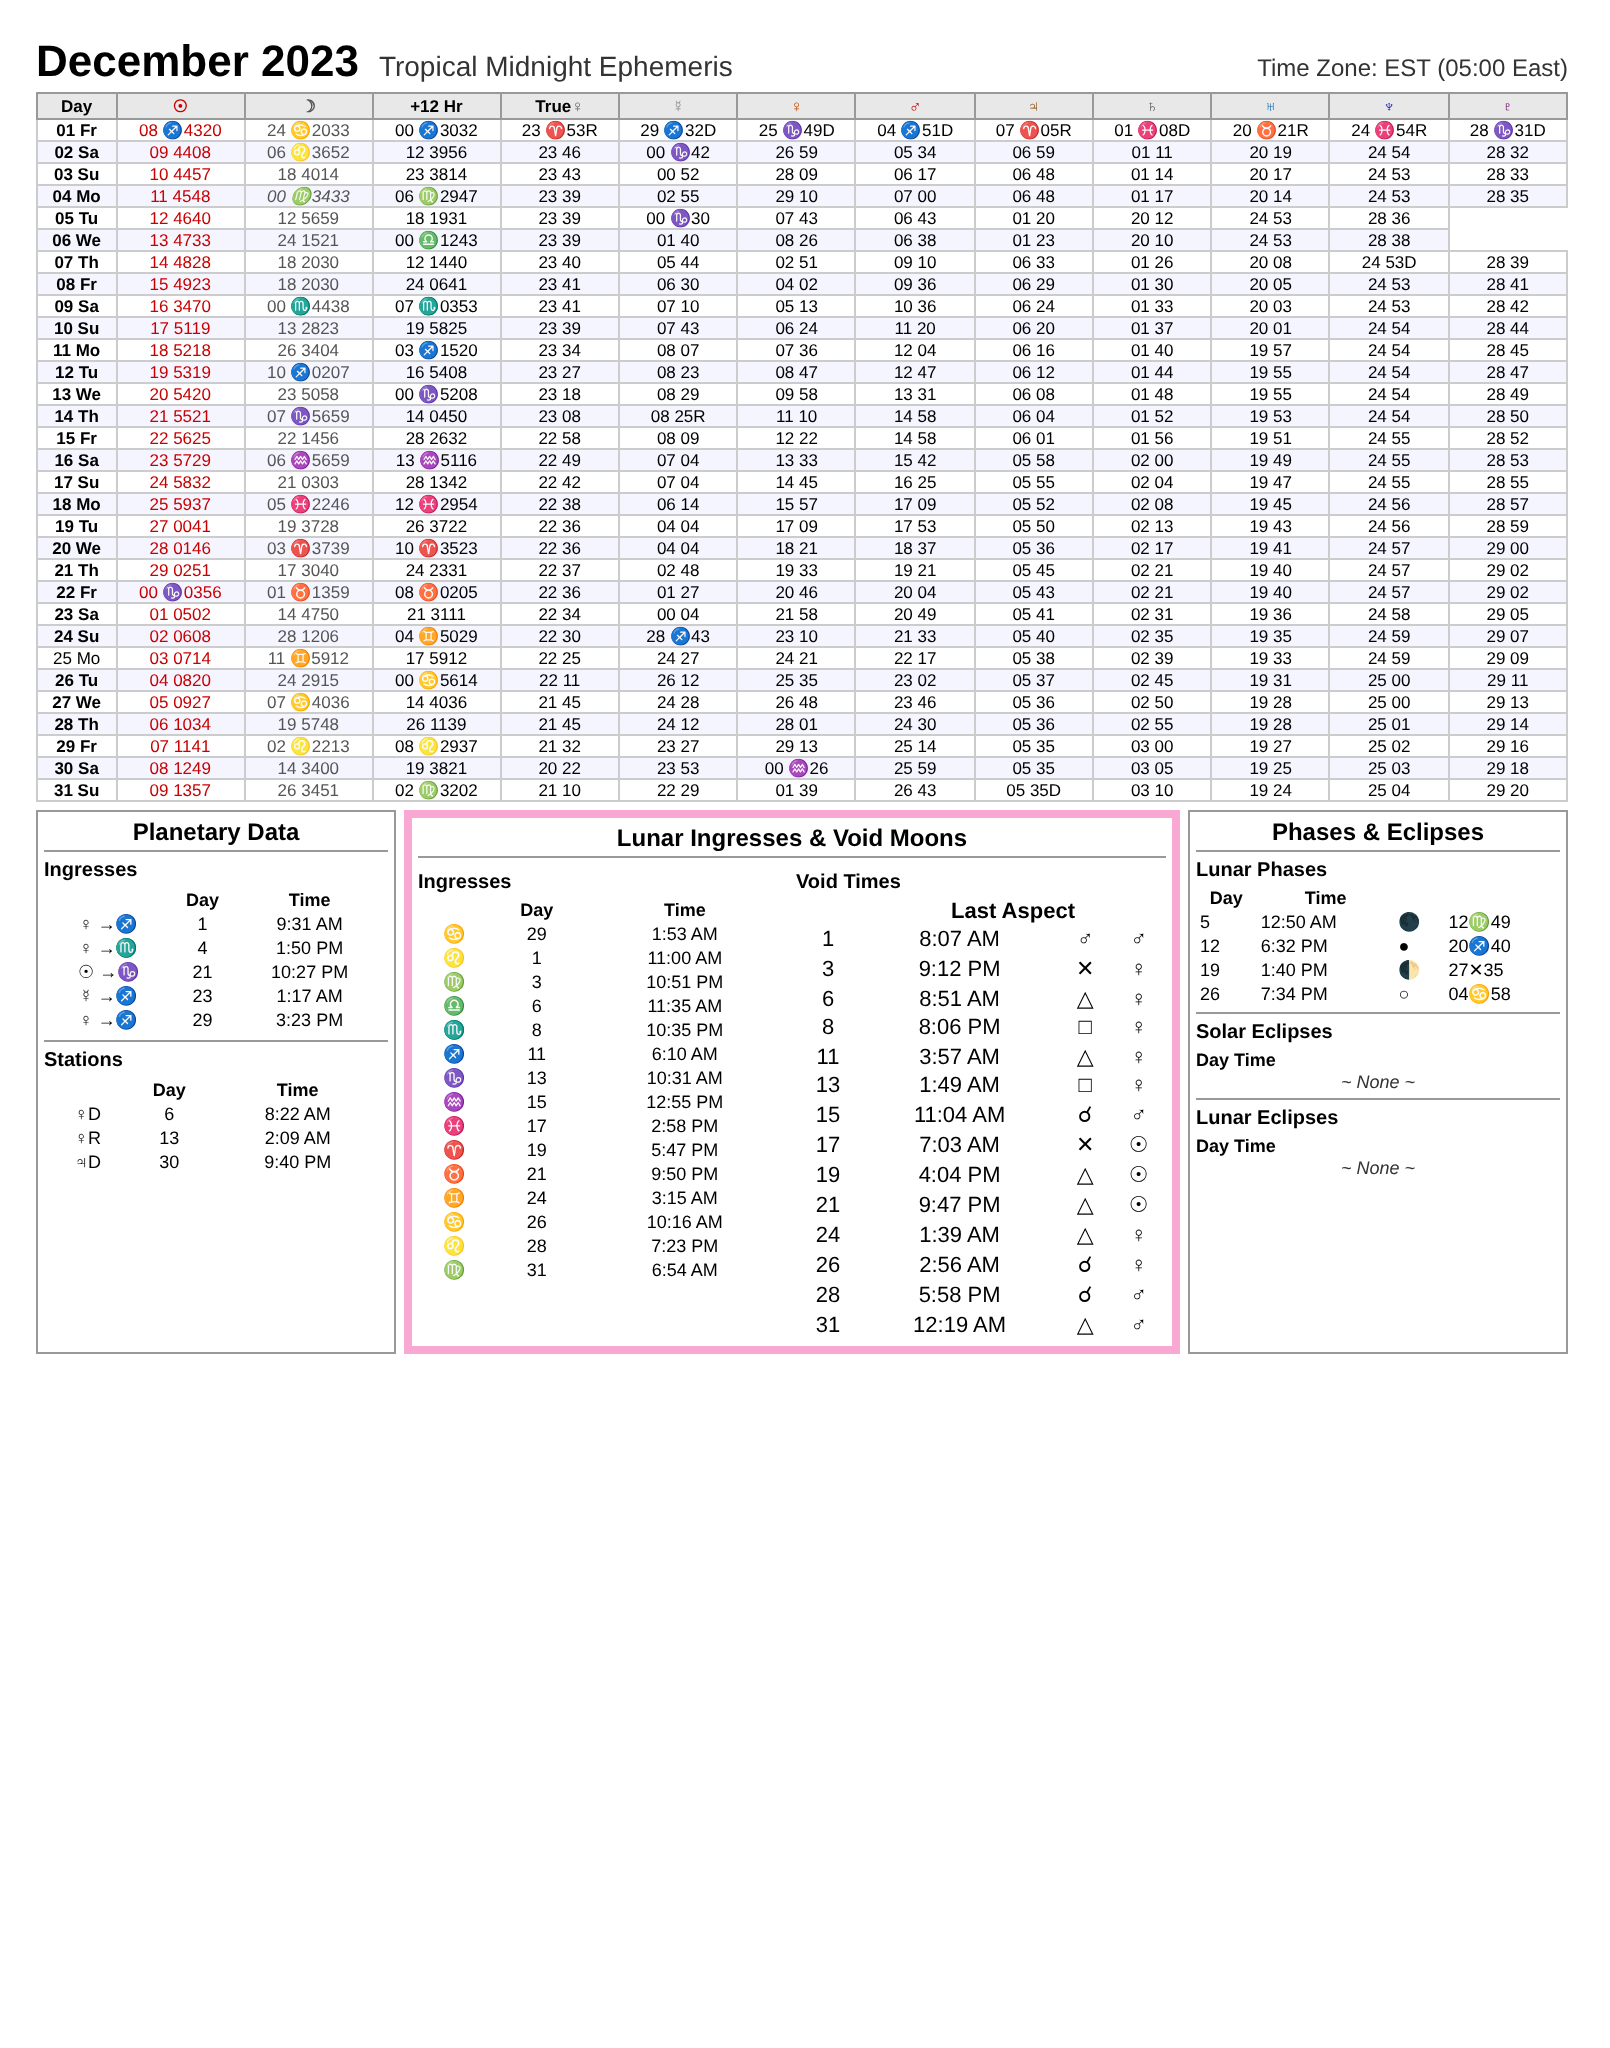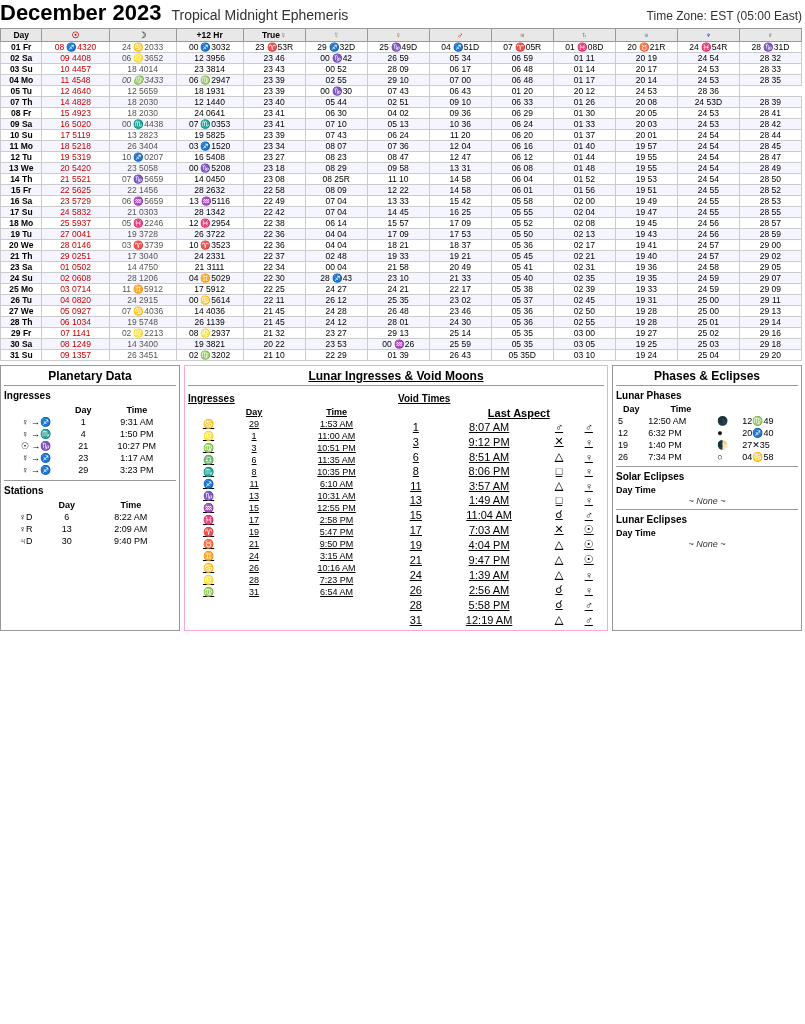--- a/index.html
+++ b/index.html
@@ -1,36 +1,36 @@
 <!DOCTYPE html>
 <html><head>
   <meta charset="utf-8">
   <style>
     * { box-sizing: border-box; margin: 0; padding: 0; }
     body { font-family: Arial, sans-serif; font-size: 10px; background: #fff; width: 805px; }
     
-    .page { width: 802px; padding: 0; }
+    .page { width: 802px; padding: 18px; }
     
     
     .header { display: flex; align-items: baseline; gap: 10px; margin-bottom: 2px; }
     .header-title { font-size: 22px; font-weight: bold; color: #000; }
     .header-subtitle { font-size: 14px; color: #333; }
     .header-tz { font-size: 12px; color: #333; margin-left: auto; }
     
     
     .cal-table { width: 100%; border-collapse: collapse; font-size: 8.5px; }
     .cal-table th { background: #e8e8e8; border: 1px solid #999; padding: 1px 2px; text-align: center; font-weight: bold; }
     .cal-table td { border: 1px solid #ccc; padding: 0px 1px; text-align: center; white-space: nowrap; }
     .cal-table tr:nth-child(even) td { background: #f5f5ff; }
     .cal-table tr:nth-child(odd) td { background: #fff; }
     
     
     .bottom { display: flex; gap: 4px; margin-top: 4px; }
     .planetary-data { width: 180px; border: 1px solid #999; padding: 3px; }
-    .lunar-ingresses { flex: 1; border: 1px solid #f9a8d4; padding: 3px; text-decoration: underline; }
+    .lunar-ingresses { flex: 1; border: 4px solid #f9a8d4; padding: 3px; }
     .phases-eclipses { width: 190px; border: 1px solid #999; padding: 3px; }
     
     .section-title { font-size: 12px; font-weight: bold; text-align: center; border-bottom: 1px solid #999; margin-bottom: 3px; padding-bottom: 2px; }
     .sub-section-title { font-size: 10px; font-weight: bold; margin-top: 4px; margin-bottom: 2px; }
     
     .pd-table { width: 100%; font-size: 9px; }
     .pd-table th { text-align: center; font-weight: bold; }
     .pd-table td { text-align: center; padding: 0 2px; }
     
     .li-container { display: flex; gap: 4px; }
@@ -153,20 +153,34 @@
           <td>23  39</td>
           <td>00 ♑30</td>
           <td>07  43</td>
           <td>06  43</td>
           <td>01  20</td>
           <td>20  12</td>
           <td>24  53</td>
           <td>28  36</td>
         </tr>
         <tr>
+          <td style="font-weight: bold;">06 We</td>
+          <td style="color: rgb(200, 0, 0);">13  4733</td>
+          <td style="color: rgb(85, 85, 85);">24  1521</td>
+          <td>00 ♎1243</td>
+          <td>23  39</td>
+          <td>01  40</td>
+          <td>08  26</td>
+          <td>06  38</td>
+          <td>01  23</td>
+          <td>20  10</td>
+          <td>24  53</td>
+          <td>28  38</td>
+        </tr>
+        <tr>
           <td style="font-weight: bold;">07 Th</td>
           <td style="color: rgb(200, 0, 0);">14  4828</td>
           <td style="color: rgb(85, 85, 85);">18  2030</td>
           <td>12  1440</td>
           <td>23  40</td>
           <td>05  44</td>
           <td>02  51</td>
           <td>09  10</td>
           <td>06  33</td>
           <td>01  26</td>
@@ -184,21 +198,21 @@
           <td>04  02</td>
           <td>09  36</td>
           <td>06  29</td>
           <td>01  30</td>
           <td>20  05</td>
           <td>24  53</td>
           <td>28  41</td>
         </tr>
         <tr>
           <td style="font-weight: bold;">09 Sa</td>
-          <td style="color: rgb(200, 0, 0);">16  5020</td>
+          <td style="color: rgb(200, 0, 0);">16  3470</td>
           <td style="color: rgb(85, 85, 85); margin-top: 36px;">00 ♏4438</td>
           <td>07 ♏0353</td>
           <td>23  41</td>
           <td>07  10</td>
           <td>05  13</td>
           <td>10  36</td>
           <td>06  24</td>
           <td>01  33</td>
           <td>20  03</td>
           <td>24  53</td>
@@ -378,20 +392,35 @@
           <td>02  48</td>
           <td>19  33</td>
           <td>19  21</td>
           <td>05  45</td>
           <td>02  21</td>
           <td>19  40</td>
           <td>24  57</td>
           <td>29  02</td>
         </tr>
         <tr>
+          <td style="font-weight: bold;">22 Fr</td>
+          <td style="color: rgb(200, 0, 0);">00 ♑0356</td>
+          <td style="color: rgb(85, 85, 85);">01 ♉1359</td>
+          <td>08 ♉0205</td>
+          <td>22  36</td>
+          <td>01  27</td>
+          <td>20  46</td>
+          <td>20  04</td>
+          <td>05  43</td>
+          <td>02  21</td>
+          <td>19  40</td>
+          <td>24  57</td>
+          <td>29  02</td>
+        </tr>
+        <tr>
           <td style="font-weight: bold;">23 Sa</td>
           <td style="color: rgb(200, 0, 0);">01  0502</td>
           <td style="color: rgb(85, 85, 85);">14  4750</td>
           <td>21  3111</td>
           <td>22  34</td>
           <td>00  04</td>
           <td>21  58</td>
           <td>20  49</td>
           <td>05  41</td>
           <td>02  31</td>
@@ -408,21 +437,21 @@
           <td>28 ♐43</td>
           <td>23  10</td>
           <td>21  33</td>
           <td>05  40</td>
           <td>02  35</td>
           <td>19  35</td>
           <td>24  59</td>
           <td>29  07</td>
         </tr>
         <tr>
-          <td style="font-weight: bold;">25 Mo</td>
+          <td style="font-weight: normal;">25 Mo</td>
           <td style="color: rgb(200, 0, 0);">03  0714</td>
           <td style="color: rgb(85, 85, 85);">11 ♊5912</td>
           <td>17  5912</td>
           <td>22  25</td>
           <td>24  27</td>
           <td>24  21</td>
           <td>22  17</td>
           <td>05  38</td>
           <td>02  39</td>
           <td>19  33</td>

